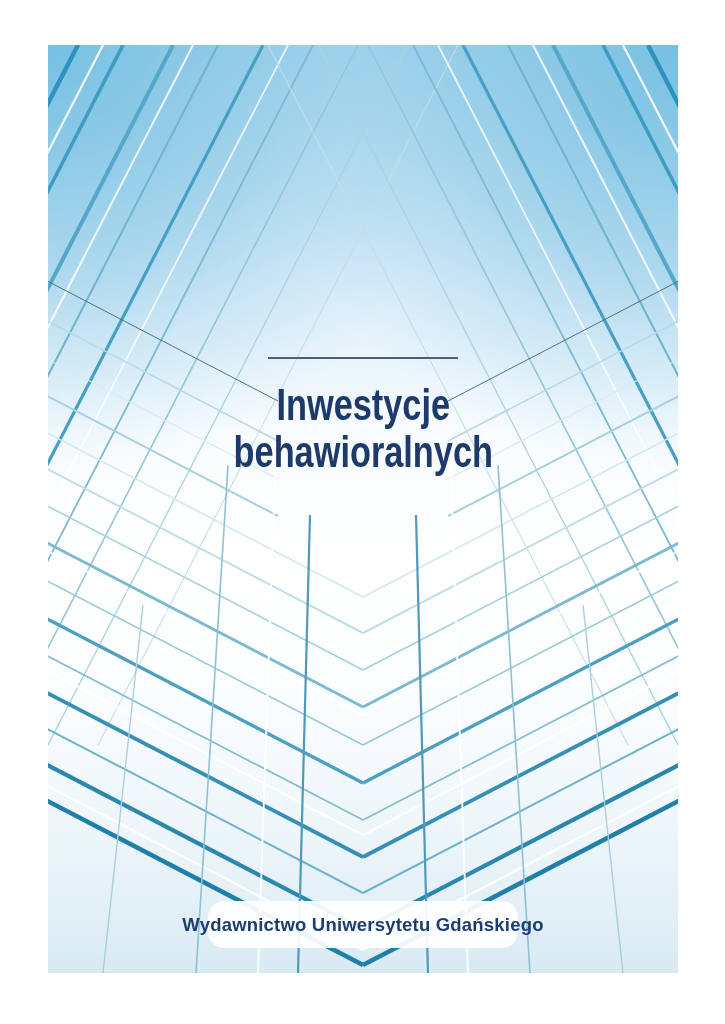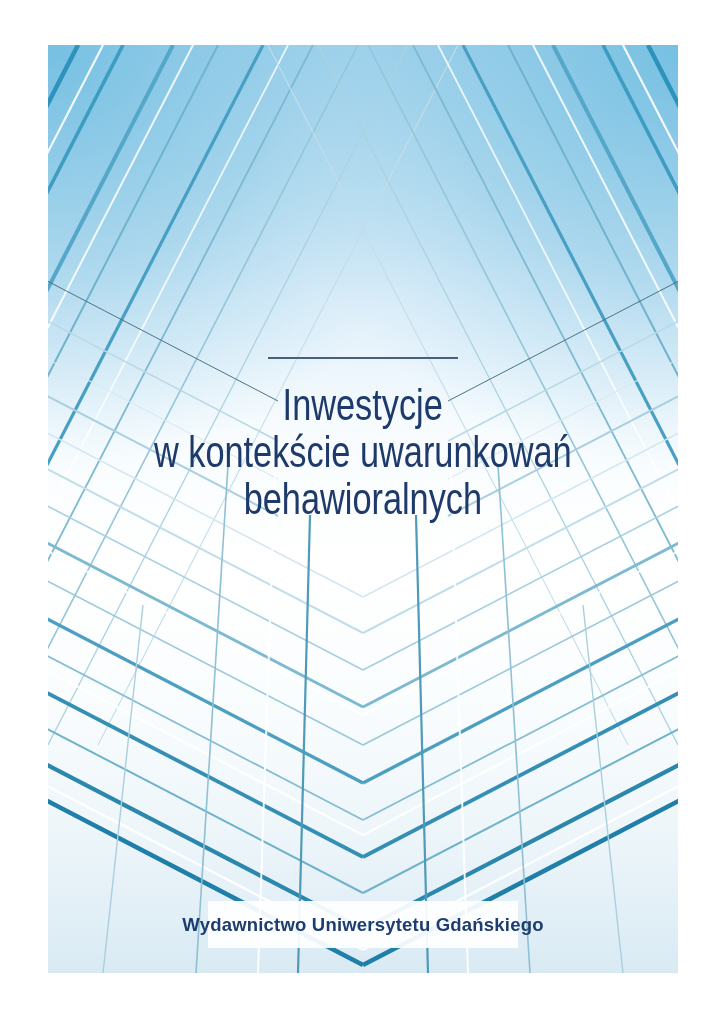--- a/index.html
+++ b/index.html
@@ -17,28 +17,28 @@
   .author{
     position:absolute;left:0;top:257px;width:100%;text-align:center;
     color:#21406e;font-size:31px;font-weight:bold;white-space:nowrap;
   }
   .author .cnd{display:inline-block;transform:scaleX(.85);letter-spacing:.5px;}
   .divider{
     position:absolute;left:220px;top:312px;width:190px;height:2px;background:#4a5f7d;
   }
   .title{
     position:absolute;left:0;top:336px;width:100%;text-align:center;
-    color:#1e3a6b;font-weight:normal;font-size:44px;line-height:47px;
+    color:#1e3a6b;font-weight:bold;font-size:44px;line-height:47px;
   }
   .title .line{white-space:nowrap;}
   .title .cnd{display:inline-block;transform:scaleX(.78);letter-spacing:0;}
   .pub-band{
     position:absolute;left:160px;top:856px;width:310px;height:47px;
     background:rgba(255,255,255,.93);
-    display:flex;align-items:center;justify-content:center;
+    display:flex;align-items:center;justify-content:center;border-radius:16px;
   }
   .pub-band .pub-text{
     color:#1d3d70;font-size:18.5px;font-weight:bold;letter-spacing:.2px;white-space:nowrap;
   }
 </style>
 </head>
 <body>
 
 <div class="page">
   <div class="cover">
@@ -102,21 +102,20 @@
       </g>
 
       <use href="#halfL" transform="translate(630,0) scale(-1,1)"></use>
     </svg>
 
 
     <div class="divider"></div>
 
     <div class="title">
       <div class="line"><span class="cnd">Inwestycje</span></div>
-      <div class="line"><span class="cnd">w kontekście uwarunkowań</span></div>
       <div class="line"><span class="cnd">behawioralnych</span></div>
     </div>
 
     <div class="pub-band">
       <span class="pub-text">Wydawnictwo Uniwersytetu Gdańskiego</span>
     </div>
 
   </div>
 </div>
 

